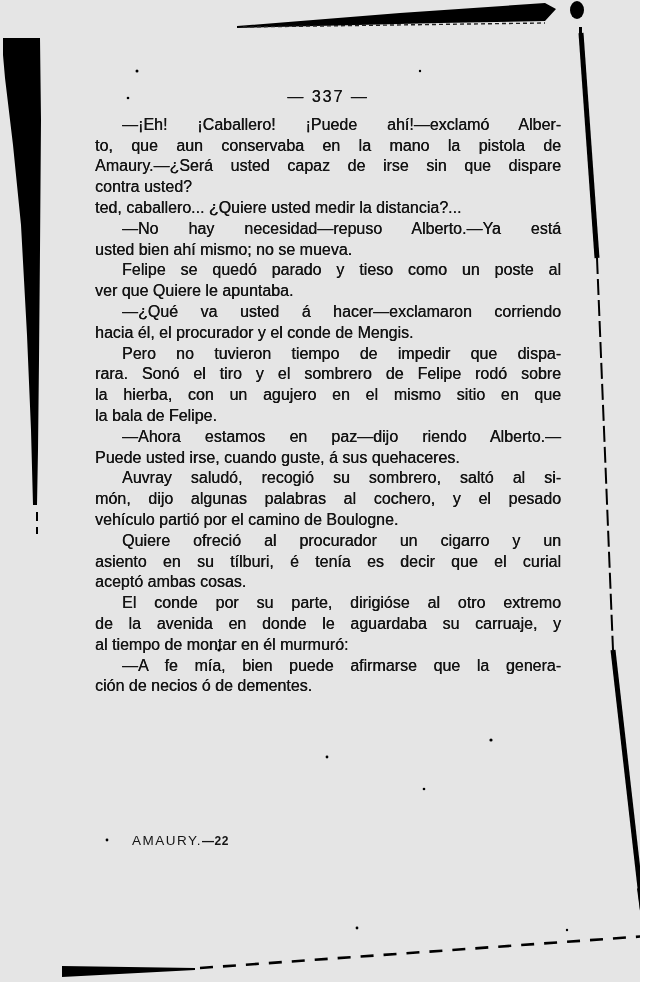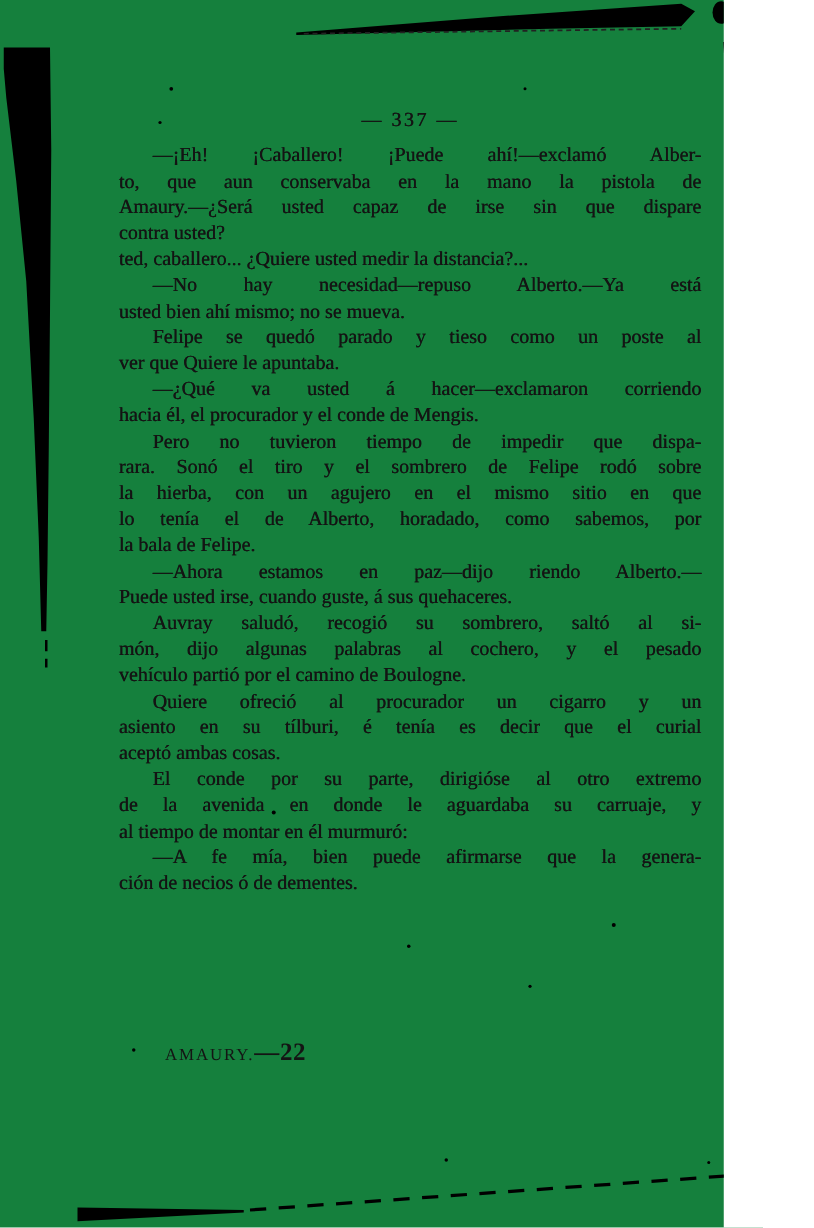--- a/index.html
+++ b/index.html
@@ -2,25 +2,25 @@
 <html><head>
 <meta charset="utf-8">
 <style>
   html, body {
     margin: 0;
     padding: 0;
     background: #ffffff;
   }
   #page {
     position: relative;
-    width: 579px;
+    width: 640px;
     height: 982px;
-    background: #15803d;
+    background: #e5e5e5;
     overflow: hidden;
-    font-family: Liberation Serif, serif;
+    font-family: Liberation Sans, sans-serif;
     color: #141414;
   }
   #artifacts {
     position: absolute;
     left: 0; top: 0;
     width: 651px; height: 982px;
     pointer-events: none;
   }
   #text-block {
     position: absolute;
@@ -49,21 +49,21 @@
     left: 132px;
     top: 831px;
     white-space: nowrap;
   }
   #footer-book-title {
     font-size: 13.5px;
     letter-spacing: 1.5px;
     font-weight: 500;
   }
   #footer-signature-number {
-    font-size: 20px;
+    font-size: 12px;
     font-weight: 600;
     letter-spacing: 0.5px;
   }
 </style>
 </head>
 <body>
 
 <div id="page">
 
   <svg id="artifacts" viewBox="0 0 651 982" xmlns="http://www.w3.org/2000/svg">
@@ -119,21 +119,20 @@
         <div class="line last">ver que Quiere le apuntaba.</div>
       </div>
       <div class="para">
         <div class="line first">—¿Qué va usted á hacer—exclamaron corriendo</div>
         <div class="line last">hacia él, el procurador y el conde de Mengis.</div>
       </div>
       <div class="para">
         <div class="line first">Pero no tuvieron tiempo de impedir que dispa-</div>
         <div class="line">rara. Sonó el tiro y el sombrero de Felipe rodó sobre</div>
         <div class="line">la hierba, con un agujero en el mismo sitio en que</div>
-        <div class="line">lo tenía el de Alberto, horadado, como sabemos, por</div>
         <div class="line last">la bala de Felipe.</div>
       </div>
       <div class="para">
         <div class="line first">—Ahora estamos en paz—dijo riendo Alberto.—</div>
         <div class="line last">Puede usted irse, cuando guste, á sus quehaceres.</div>
       </div>
       <div class="para">
         <div class="line first">Auvray saludó, recogió su sombrero, saltó al si-</div>
         <div class="line">món, dijo algunas palabras al cochero, y el pesado</div>
         <div class="line last">vehículo partió por el camino de Boulogne.</div>

